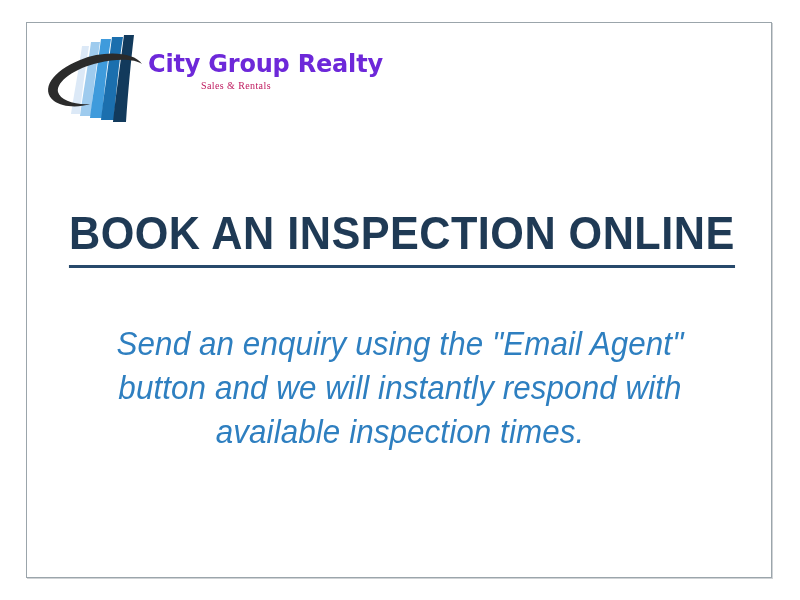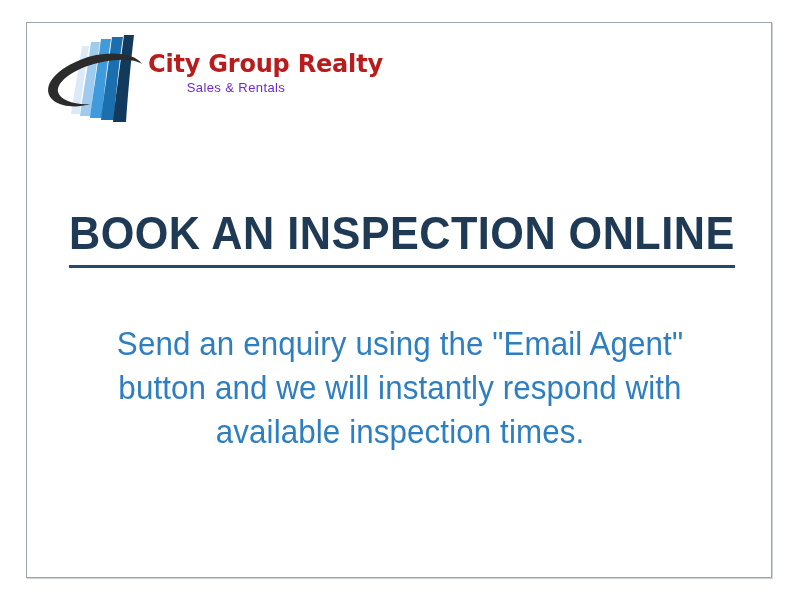--- a/index.html
+++ b/index.html
@@ -54,30 +54,30 @@
   .logo-text {
     position: absolute;
     left: 110px;
     top: 22px;
     width: 200px;
   }
   .logo-name {
     font-family: "DejaVu Sans", sans-serif;
     font-size: 24px;
     font-weight: bold;
-    color: #b91c1c;
+    color: #6d28d9;
     letter-spacing: -0.2px;
     line-height: 1.05;
     white-space: nowrap;
   }
   .logo-tagline {
     margin-top: 3px;
-    font-family: Liberation Sans, sans-serif;
-    font-size: 13px;
-    color: #6d28d9;
+    font-family: Liberation Serif, serif;
+    font-size: 10px;
+    color: #be185d;
     text-align: center;
     width: 176px;
     letter-spacing: 0.4px;
     white-space: nowrap;
   }
 
   
   .headline {
     position: absolute;
     left: 40px;
@@ -100,20 +100,21 @@
     white-space: nowrap;
   }
 
   
   .body-copy {
     position: absolute;
     left: 60px;
     top: 322px;
     width: 680px;
     text-align: center;
+    font-style: italic;
   }
   .body-line {
     font-family: "Liberation Sans Narrow", "Liberation Sans", sans-serif;
     font-size: 33px;
     color: #2e7fc0;
     line-height: 1.34;
     letter-spacing: 0.1px;
     transform: scaleX(0.95);
     white-space: nowrap;
   }

